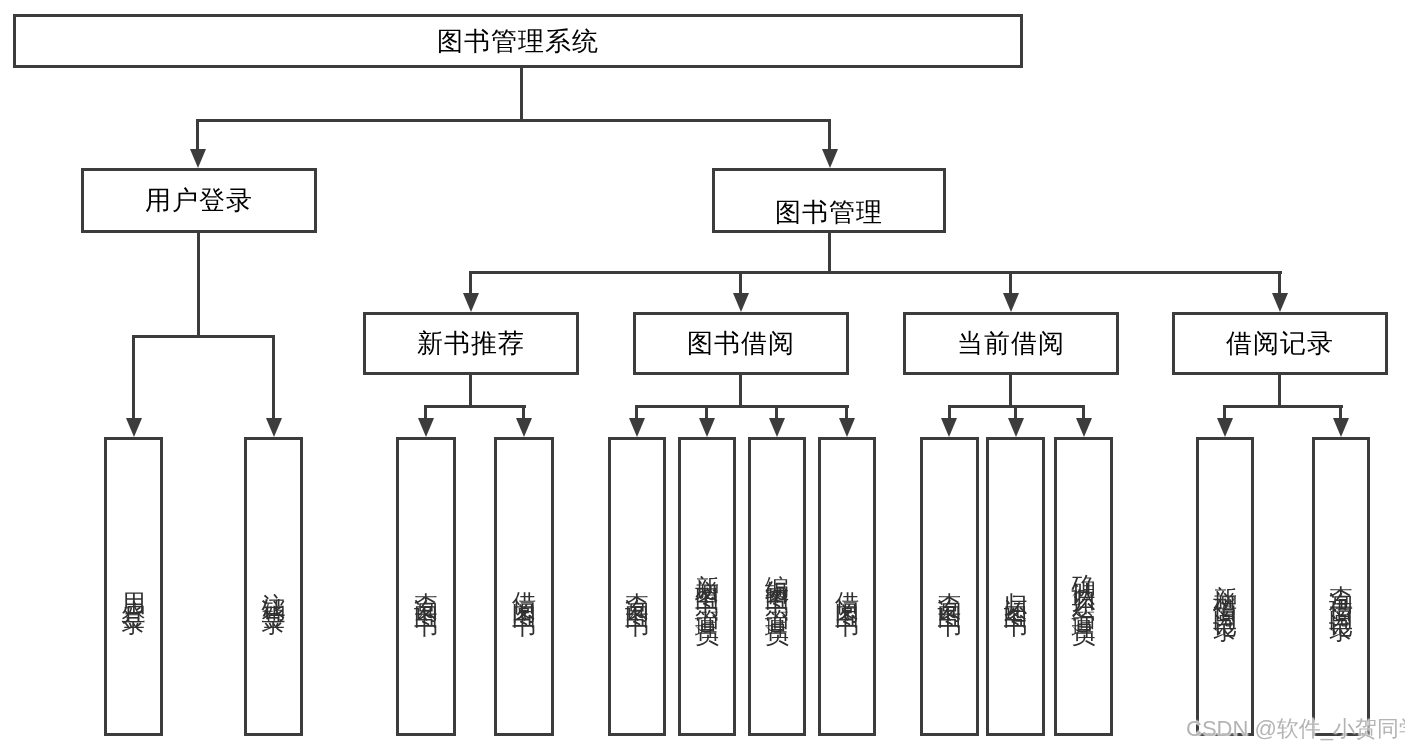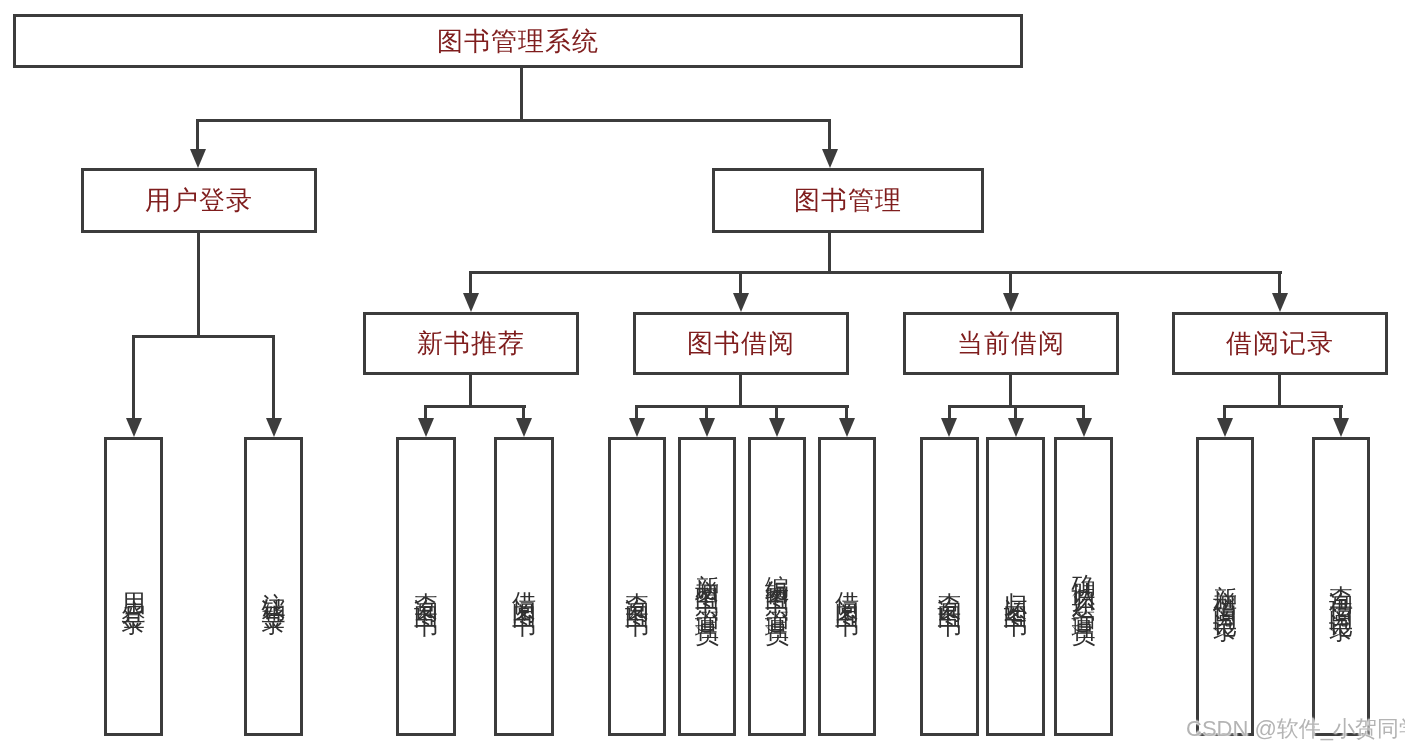--- a/index.html
+++ b/index.html
@@ -29,21 +29,21 @@
     background: #ffffff;
     border: 3px solid #3c3c3c;
     display: flex;
     align-items: center;
     justify-content: center;
     box-sizing: border-box;
     z-index: 2;
   }
   .node .txt {
     font-size: 26px;
-    color: #7f1d1d;
+    color: #000000;
     letter-spacing: 1px;
     white-space: nowrap;
   }
   
   .leaf {
     position: absolute;
     top: 437px;
     height: 299px;
     background: #ffffff;
     border: 3px solid #3c3c3c;
@@ -85,21 +85,21 @@
   <div class="lv" style="left:520px; top:67px; height:53px;"></div>
   <div class="lh" style="left:197px; top:119px; width:634px;"></div>
   <div class="lv" style="left:196px; top:119px; height:33px;"></div>
   <div class="ah" style="left:190px; top:149px;"></div>
   <div class="lv" style="left:828px; top:119px; height:33px;"></div>
   <div class="ah" style="left:822px; top:149px;"></div>
 
   <div class="node" style="left:81px; top:168px; width:236px; height:65px;">
     <span class="txt">用户登录</span>
   </div>
-  <div class="node" style="left:712px; top:168px; width:272px; height:65px;">
+  <div class="node" style="left:712px; top:168px; width:234px; height:65px;align-items:flex-end;">
     <span class="txt">图书管理</span>
   </div>
 
   <div class="lv" style="left:197px; top:232px; height:106px;"></div>
   <div class="lh" style="left:132px; top:335px; width:143px;"></div>
   <div class="lv" style="left:132px; top:335px; height:87px;"></div>
   <div class="ah" style="left:126px; top:418px;"></div>
   <div class="lv" style="left:272px; top:335px; height:87px;"></div>
   <div class="ah" style="left:266px; top:418px;"></div>
 

